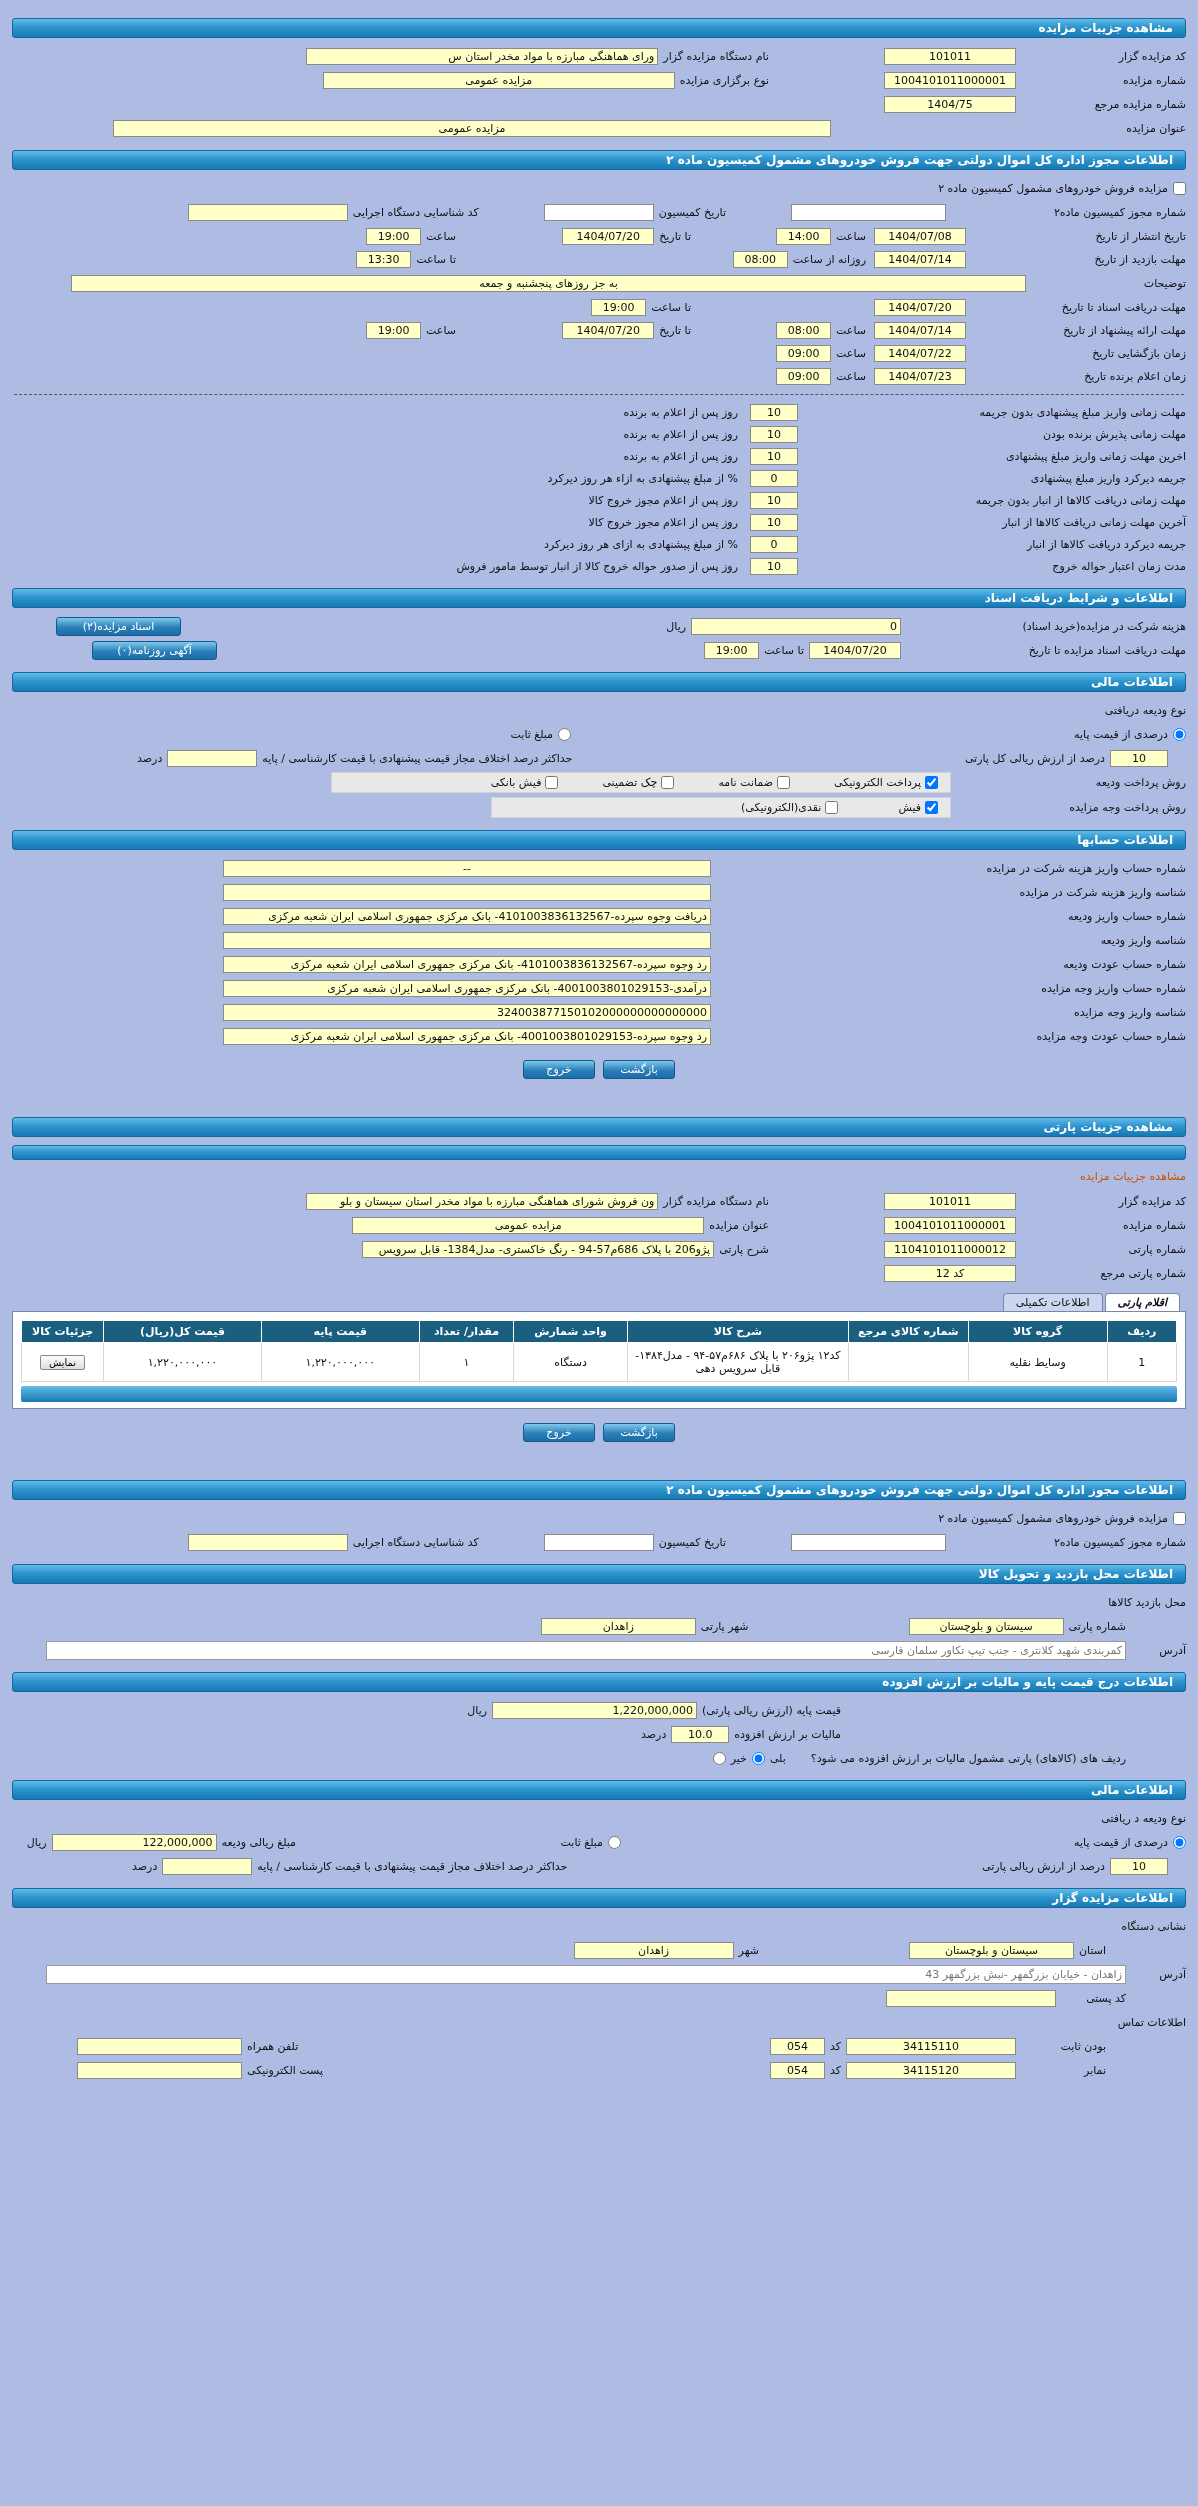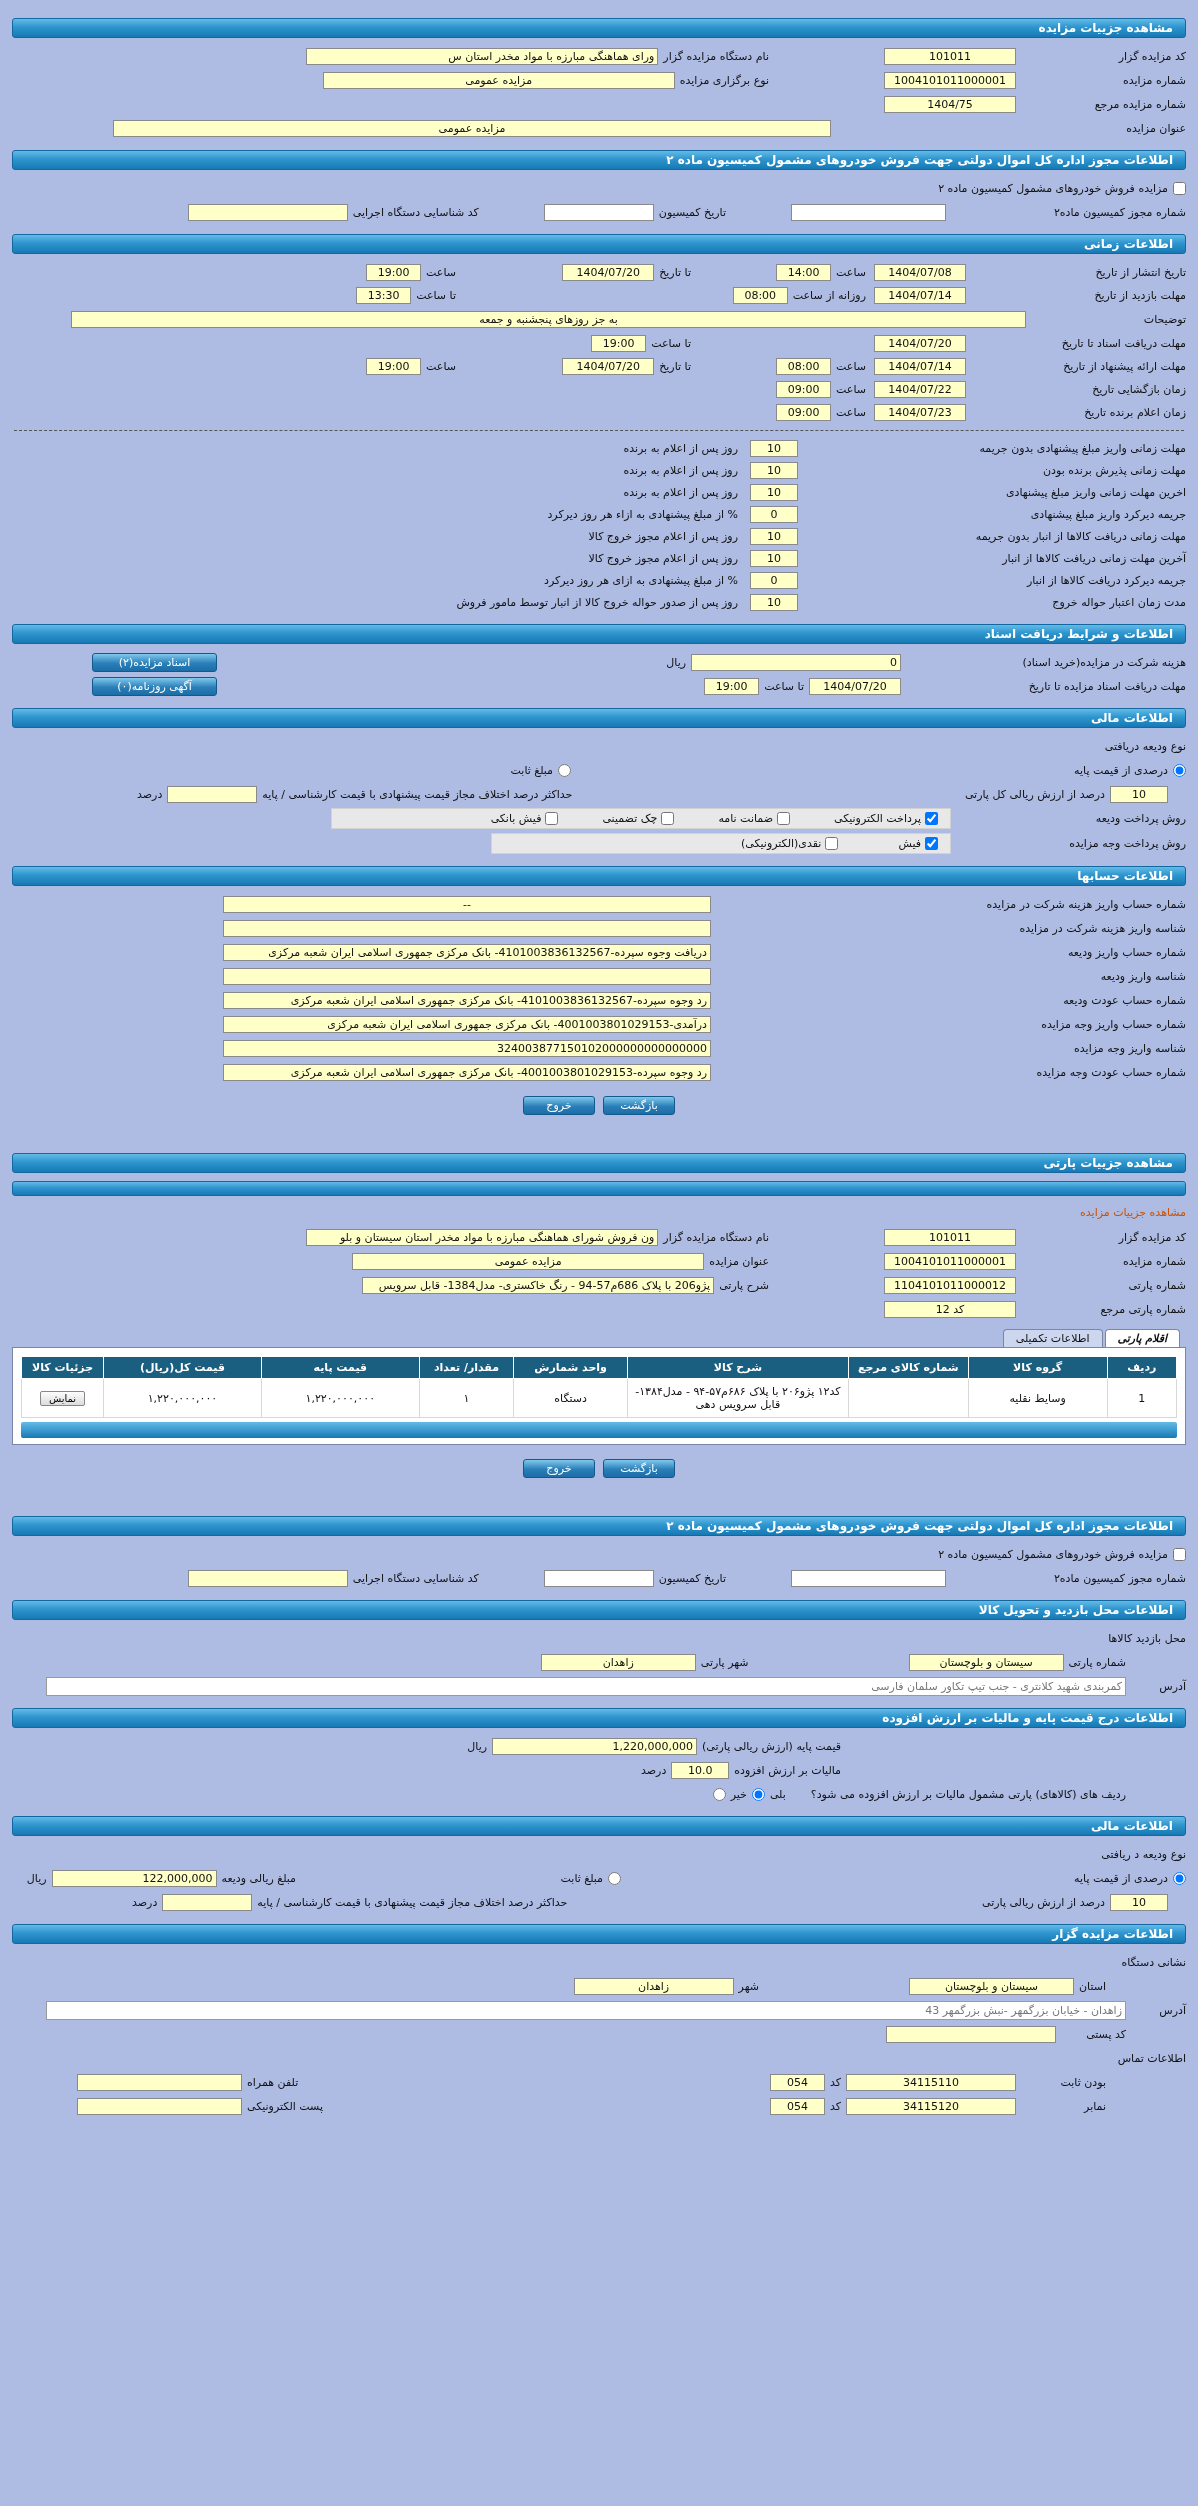--- a/index.html
+++ b/index.html
@@ -105,21 +105,20 @@
     <input type="text" class="white" style="width: 155px;">
     <span style="width:55px"></span>
     <span class="lbl">تاریخ کمیسیون</span>
     <input type="text" class="white" style="width: 110px;">
     <span style="width:55px"></span>
     <span class="lbl">کد شناسایی دستگاه اجرایی</span>
     <input type="text" style="width: 160px;">
   </div>
 
   
-  <div class="bar">اطلاعات زمانی</div>
 
   <div class="trow">
     <div class="grp">
         <span class="lbl" style="width:215px">تاریخ انتشار  از تاریخ</span>
       <input type="text" class="c" style="width: 92px;" value="1404/07/08">
       </div>
     <div class="grp">
         <span class="lbl">ساعت</span>
       <input type="text" class="c" style="width: 55px;" value="14:00">
       </div>
@@ -256,21 +255,21 @@
   </div>
 
   
   <div class="bar">اطلاعات و شرایط دریافت اسناد</div>
   <div class="row spread">
     <div class="grp">
       <span class="lbl" style="width:280px">هزینه شرکت در مزایده(خرید اسناد)</span>
       <input type="text" style="width: 210px;" value="0">
       <span class="lbl">ریال</span>
     </div>
-    <button class="btn wide" style="margin-left:80px">اسناد مزایده(۲)</button>
+    <button class="btn wide" style="margin-left:44px">اسناد مزایده(۲)</button>
   </div>
   <div class="row spread">
     <div class="grp">
       <span class="lbl" style="width:280px">مهلت دریافت اسناد مزایده  تا تاریخ</span>
       <input type="text" class="c" style="width: 92px;" value="1404/07/20">
       <span class="lbl">تا ساعت</span>
       <input type="text" class="c" style="width: 55px;" value="19:00">
     </div>
     <button class="btn wide" style="margin-left:80px">آگهی روزنامه(۰)</button>
   </div>

